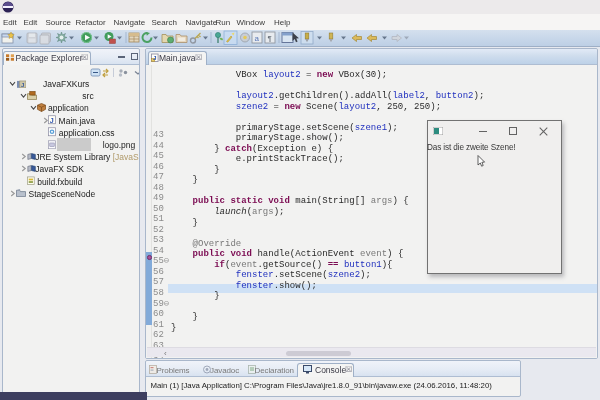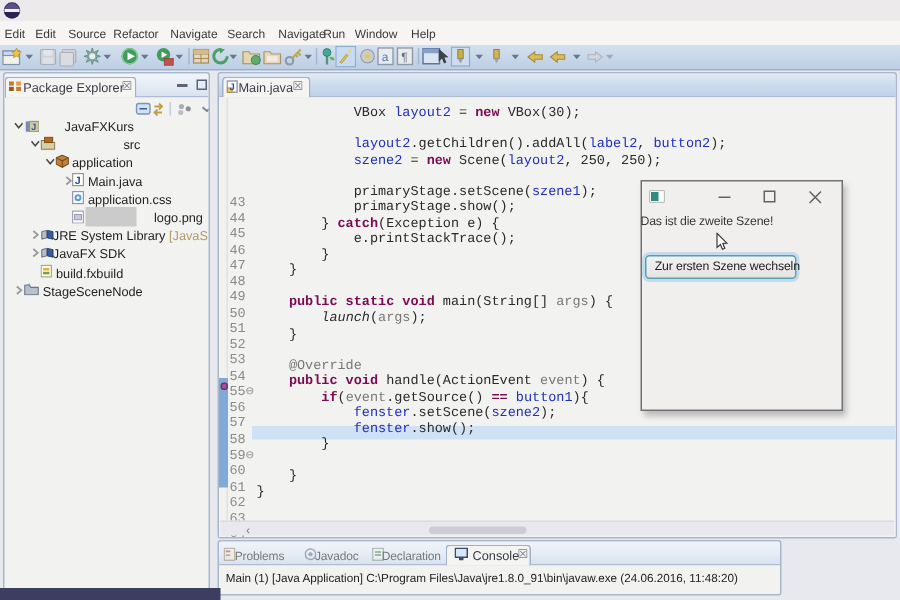--- a/index.html
+++ b/index.html
@@ -456,14 +456,13 @@
   </svg>
   <div class="abs" style="left:51px;top:10px;width:8px;height:1.3px;background:#636363"></div>
   <div class="abs" style="left:81px;top:6px;width:8px;height:8px;border:1.1px solid #636363"></div>
   <svg class="abs" style="left:111px;top:6px" width="9" height="9" viewBox="0 0 9 9">
     <path d="M0.7 0.7 L8.3 8.3 M8.3 0.7 L0.7 8.3" stroke="#636363" stroke-width="1.05"></path>
   </svg>
   <div class="abs" style="left:-1px;top:21.5px;font-size:8.2px;letter-spacing:-0.12px;color:#383838">Das ist die zweite Szene!</div>
   <svg class="abs" style="left:49px;top:34px" width="10" height="14" viewBox="0 0 10 14">
     <path d="M1 0.5 L1 10 L3.3 8 L4.6 11.2 L6.2 10.5 L4.9 7.3 L7.6 7.1 Z" fill="#fdfdfd" stroke="#3a3a3a" stroke-width="0.8"></path>
   </svg>
-  <div id="fxbtn">Zur ersten Szene wechseln</div>
 </div>
 
 </body></html>

